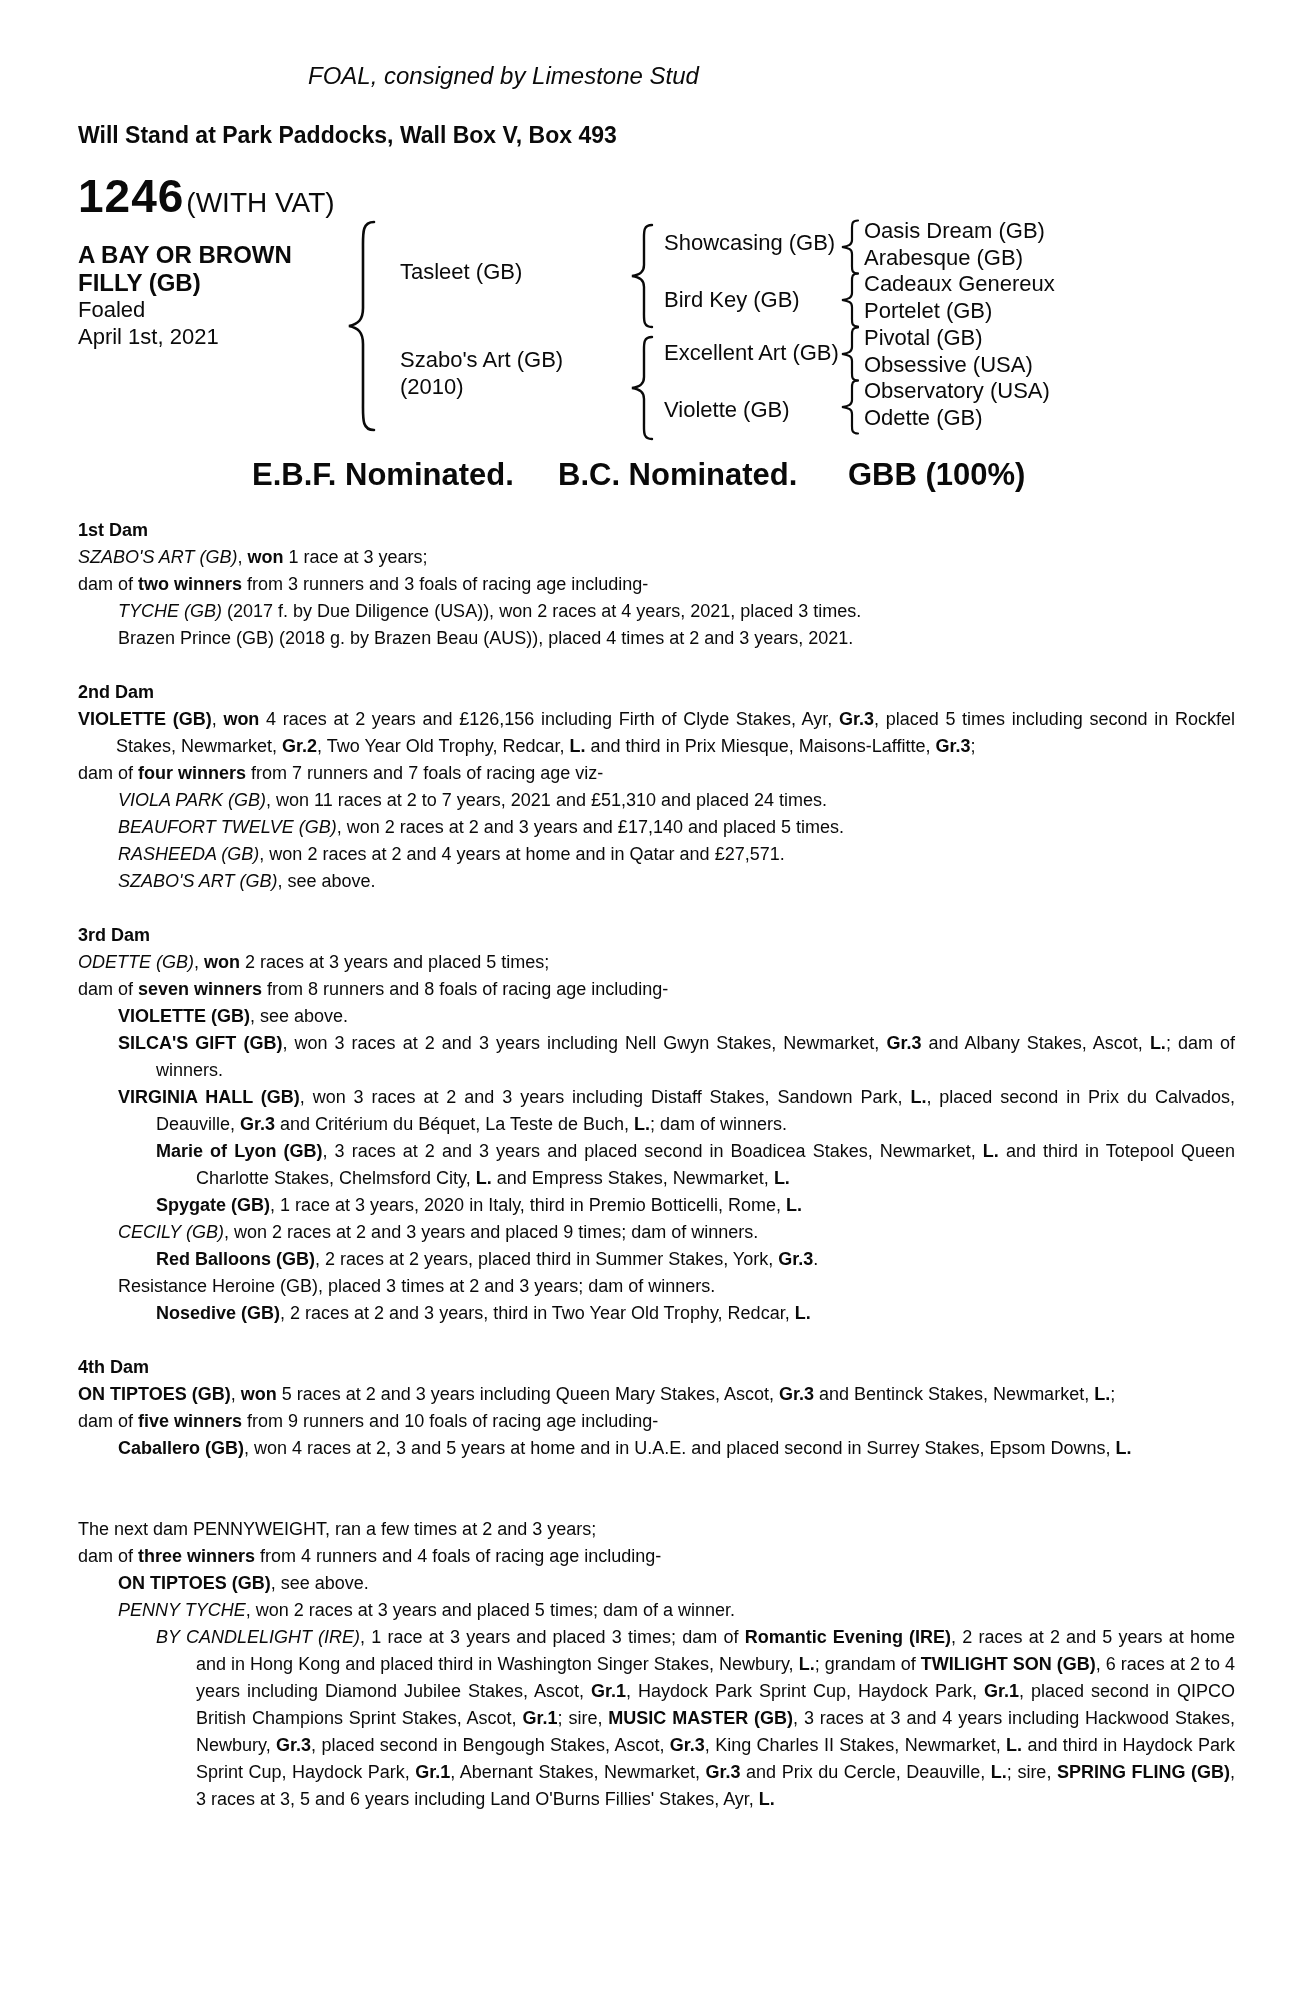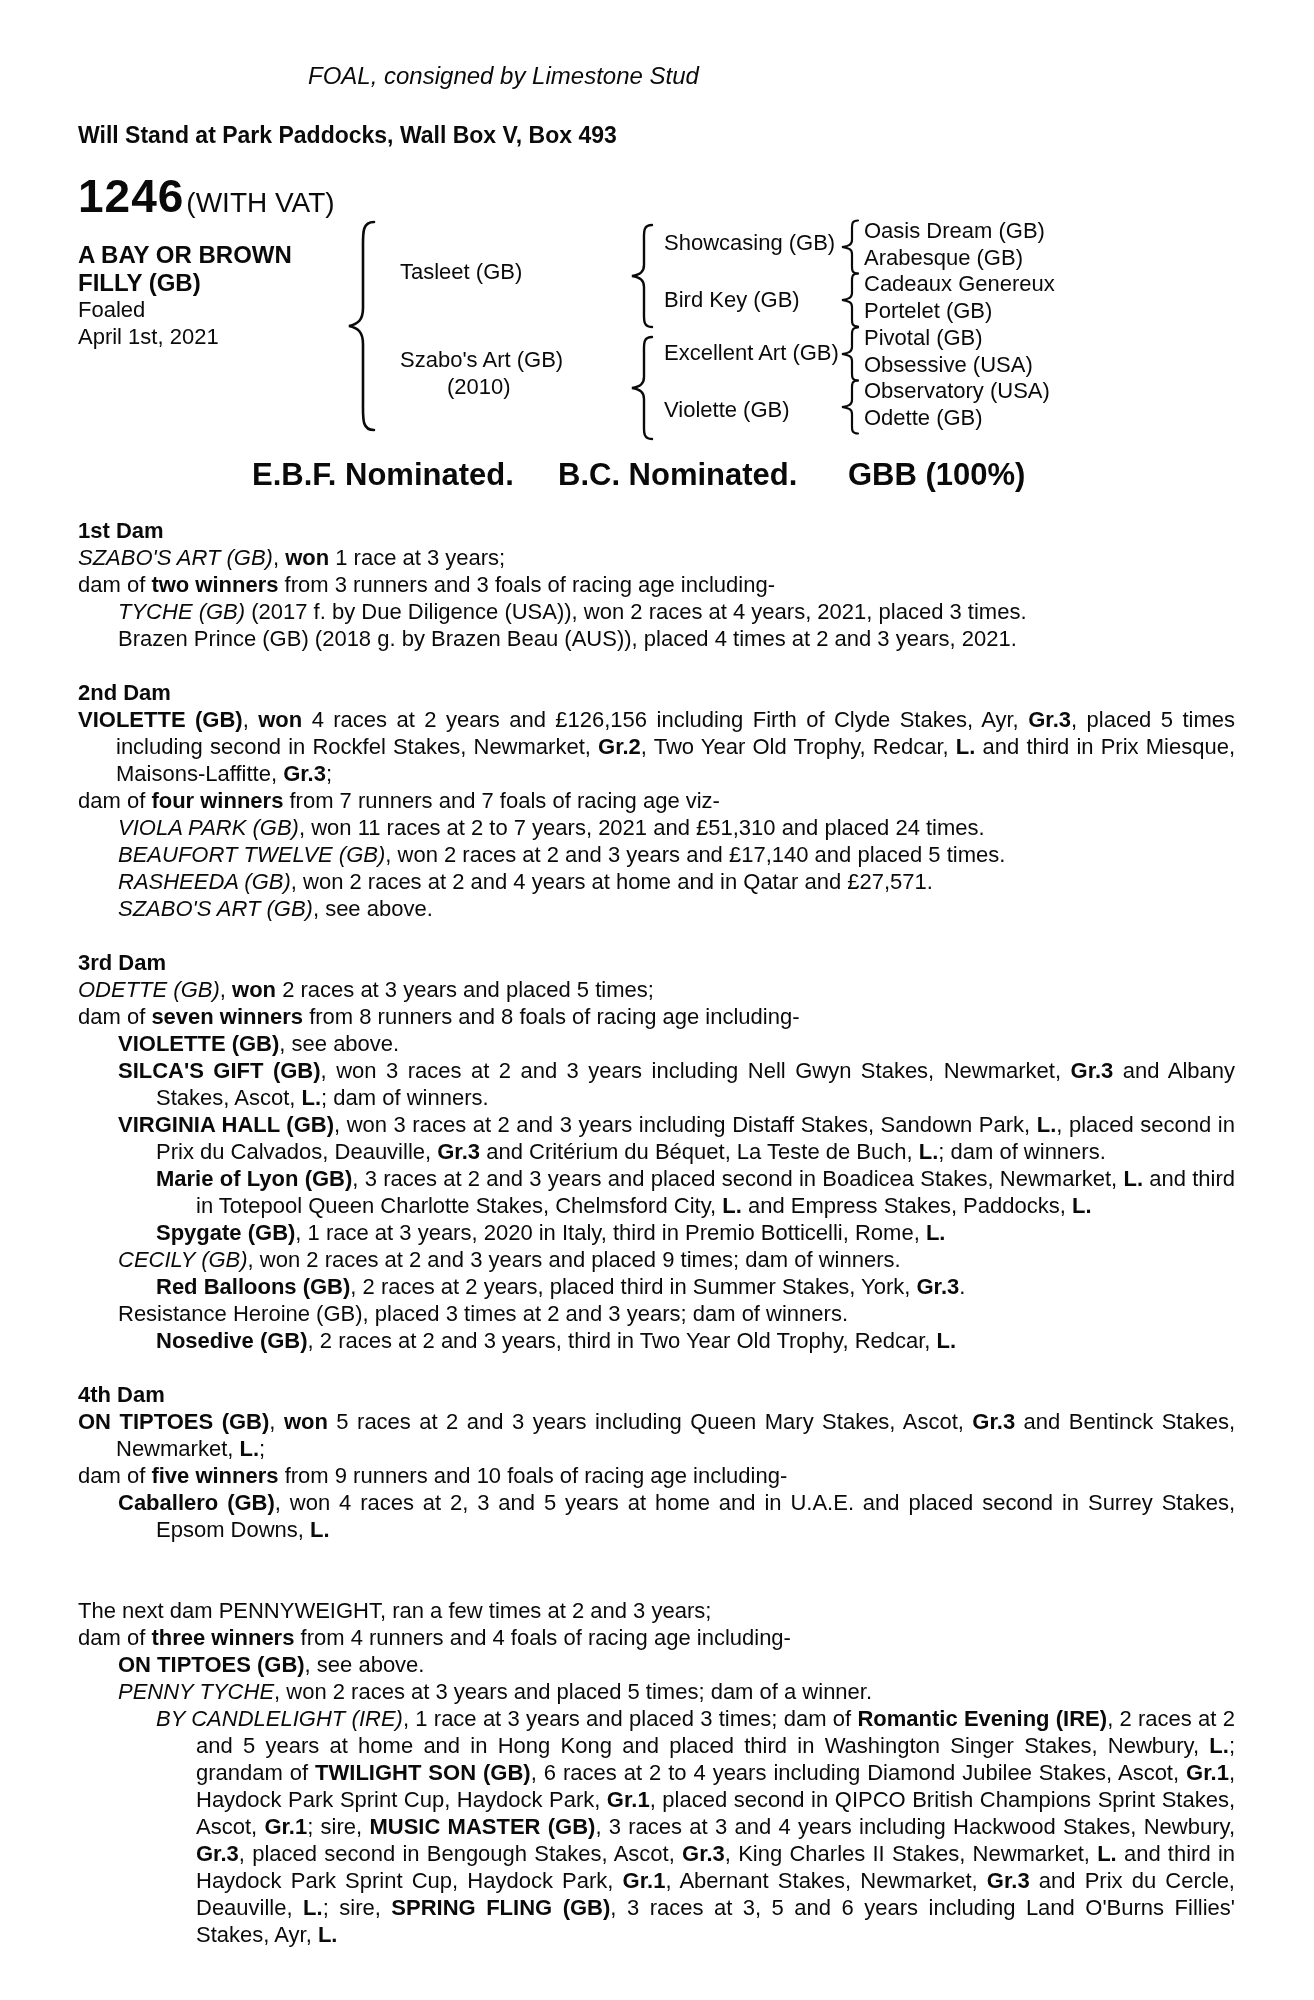--- a/index.html
+++ b/index.html
@@ -18,21 +18,21 @@
   .pedigree{position:relative;height:268px;margin-top:26px;font-size:22px;}
   .pedigree .abs{position:absolute;white-space:nowrap;}
   .lot-num{font-size:46px;font-weight:bold;letter-spacing:1px;}
   .lot-vat{font-size:28px;margin-left:2px;}
   .horse-name{font-weight:bold;font-size:24px;}
   .brace svg{display:block;}
   
   .noms{position:relative;height:30px;margin-top:14px;font-weight:bold;font-size:31px;}
   .noms span{position:absolute;white-space:nowrap;}
   
-  .dam-sections{margin-top:30px;font-size:22px;line-height:27px;}
+  .dam-sections{margin-top:30px;font-size:18px;line-height:27px;}
   .section{margin-bottom:27px;}
   .section:nth-child(4){margin-bottom:54px;}
   .section:last-child{margin-bottom:0;}
   .dam-heading{font-weight:bold;}
   .para{margin:0;}
   .lv0{padding-left:38px;text-indent:-38px;}
   .lv1{padding-left:78px;text-indent:-38px;}
   .lv2{padding-left:118px;text-indent:-40px;}
   .just{text-align:justify;}
   .b{font-weight:bold;}
@@ -57,21 +57,21 @@
     <div class="abs" style="left:0;top:122px;">Foaled</div>
     <div class="abs" style="left:0;top:149px;">April 1st, 2021</div>
 
     <div class="abs brace" style="left:268px;top:44px;">
       <svg width="30" height="214" viewBox="0 0 30 214">
           <path d="M28 3 C16 3 17 14 17 30 L17 89 C17 101 12 105 3 107 C12 109 17 113 17 125 L17 184 C17 200 16 211 28 211" stroke="#0a0a0a" stroke-width="2.6" fill="none" stroke-linecap="round"></path>
         </svg>
     </div>
     <div class="abs" style="left:322px;top:84px;">Tasleet (GB)</div>
     <div class="abs" style="left:322px;top:172px;">Szabo's Art (GB)</div>
-    <div class="abs" style="left:322px;top:199px;margin-left:47px;">(2010)</div>
+    <div class="abs" style="left:322px;top:199px;">(2010)</div>
 
     <div class="abs brace" style="left:552px;top:48px;">
       <svg width="24" height="106" viewBox="0 0 24 106">
           <path d="M22 2 C13 2 14 9 14 18 L14 42 C14 49 10 51.5 2 53 C10 54.5 14 57 14 64 L14 88 C14 97 13 104 22 104" stroke="#0a0a0a" stroke-width="2.4" fill="none" stroke-linecap="round"></path>
         </svg>
     </div>
     <div class="abs brace" style="left:552px;top:160px;">
       <svg width="24" height="106" viewBox="0 0 24 106">
           <path d="M22 2 C13 2 14 9 14 18 L14 42 C14 49 10 51.5 2 53 C10 54.5 14 57 14 64 L14 88 C14 97 13 104 22 104" stroke="#0a0a0a" stroke-width="2.4" fill="none" stroke-linecap="round"></path>
         </svg>
@@ -137,21 +137,21 @@
         <p class="para lv1"><span class="i">RASHEEDA (GB)</span><span>, won 2 races at 2 and 4 years at home and in Qatar and £27,571.</span></p>
         <p class="para lv1"><span class="i">SZABO'S ART (GB)</span><span>, see above.</span></p>
       </div>
       <div class="section">
         <div class="dam-heading">3rd Dam</div>
         <p class="para lv0"><span class="i">ODETTE (GB)</span><span>, </span><span class="b">won</span><span> 2 races at 3 years and placed 5 times;</span></p>
         <p class="para lv0"><span>dam of </span><span class="b">seven winners</span><span> from 8 runners and 8 foals of racing age including-</span></p>
         <p class="para lv1"><span class="b">VIOLETTE (GB)</span><span>, see above.</span></p>
         <p class="para lv1 just"><span class="b">SILCA'S GIFT (GB)</span><span>, won 3 races at 2 and 3 years including Nell Gwyn Stakes, Newmarket, </span><span class="b">Gr.3</span><span> and Albany Stakes, Ascot, </span><span class="b">L.</span><span>; dam of winners.</span></p>
         <p class="para lv1 just"><span class="b">VIRGINIA HALL (GB)</span><span>, won 3 races at 2 and 3 years including Distaff Stakes, Sandown Park, </span><span class="b">L.</span><span>, placed second in Prix du Calvados, Deauville, </span><span class="b">Gr.3</span><span> and Critérium du Béquet, La Teste de Buch, </span><span class="b">L.</span><span>; dam of winners.</span></p>
-        <p class="para lv2 just"><span class="b">Marie of Lyon (GB)</span><span>, 3 races at 2 and 3 years and placed second in Boadicea Stakes, Newmarket, </span><span class="b">L.</span><span> and third in Totepool Queen Charlotte Stakes, Chelmsford City, </span><span class="b">L.</span><span> and Empress Stakes, Paddocks, </span><span class="b">L.</span></p>
+        <p class="para lv2 just"><span class="b">Marie of Lyon (GB)</span><span>, 3 races at 2 and 3 years and placed second in Boadicea Stakes, Newmarket, </span><span class="b">L.</span><span> and third in Totepool Queen Charlotte Stakes, Chelmsford City, </span><span class="b">L.</span><span> and Empress Stakes, Newmarket, </span><span class="b">L.</span></p>
         <p class="para lv2"><span class="b">Spygate (GB)</span><span>, 1 race at 3 years, 2020 in Italy, third in Premio Botticelli, Rome, </span><span class="b">L.</span></p>
         <p class="para lv1"><span class="i">CECILY (GB)</span><span>, won 2 races at 2 and 3 years and placed 9 times; dam of winners.</span></p>
         <p class="para lv2"><span class="b">Red Balloons (GB)</span><span>, 2 races at 2 years, placed third in Summer Stakes, York, </span><span class="b">Gr.3</span><span>.</span></p>
         <p class="para lv1"><span>Resistance Heroine (GB), placed 3 times at 2 and 3 years; dam of winners.</span></p>
         <p class="para lv2"><span class="b">Nosedive (GB)</span><span>, 2 races at 2 and 3 years, third in Two Year Old Trophy, Redcar, </span><span class="b">L.</span></p>
       </div>
       <div class="section">
         <div class="dam-heading">4th Dam</div>
         <p class="para lv0 just"><span class="b">ON TIPTOES (GB)</span><span>, </span><span class="b">won</span><span> 5 races at 2 and 3 years including Queen Mary Stakes, Ascot, </span><span class="b">Gr.3</span><span> and Bentinck Stakes, Newmarket, </span><span class="b">L.</span><span>;</span></p>
         <p class="para lv0"><span>dam of </span><span class="b">five winners</span><span> from 9 runners and 10 foals of racing age including-</span></p>

